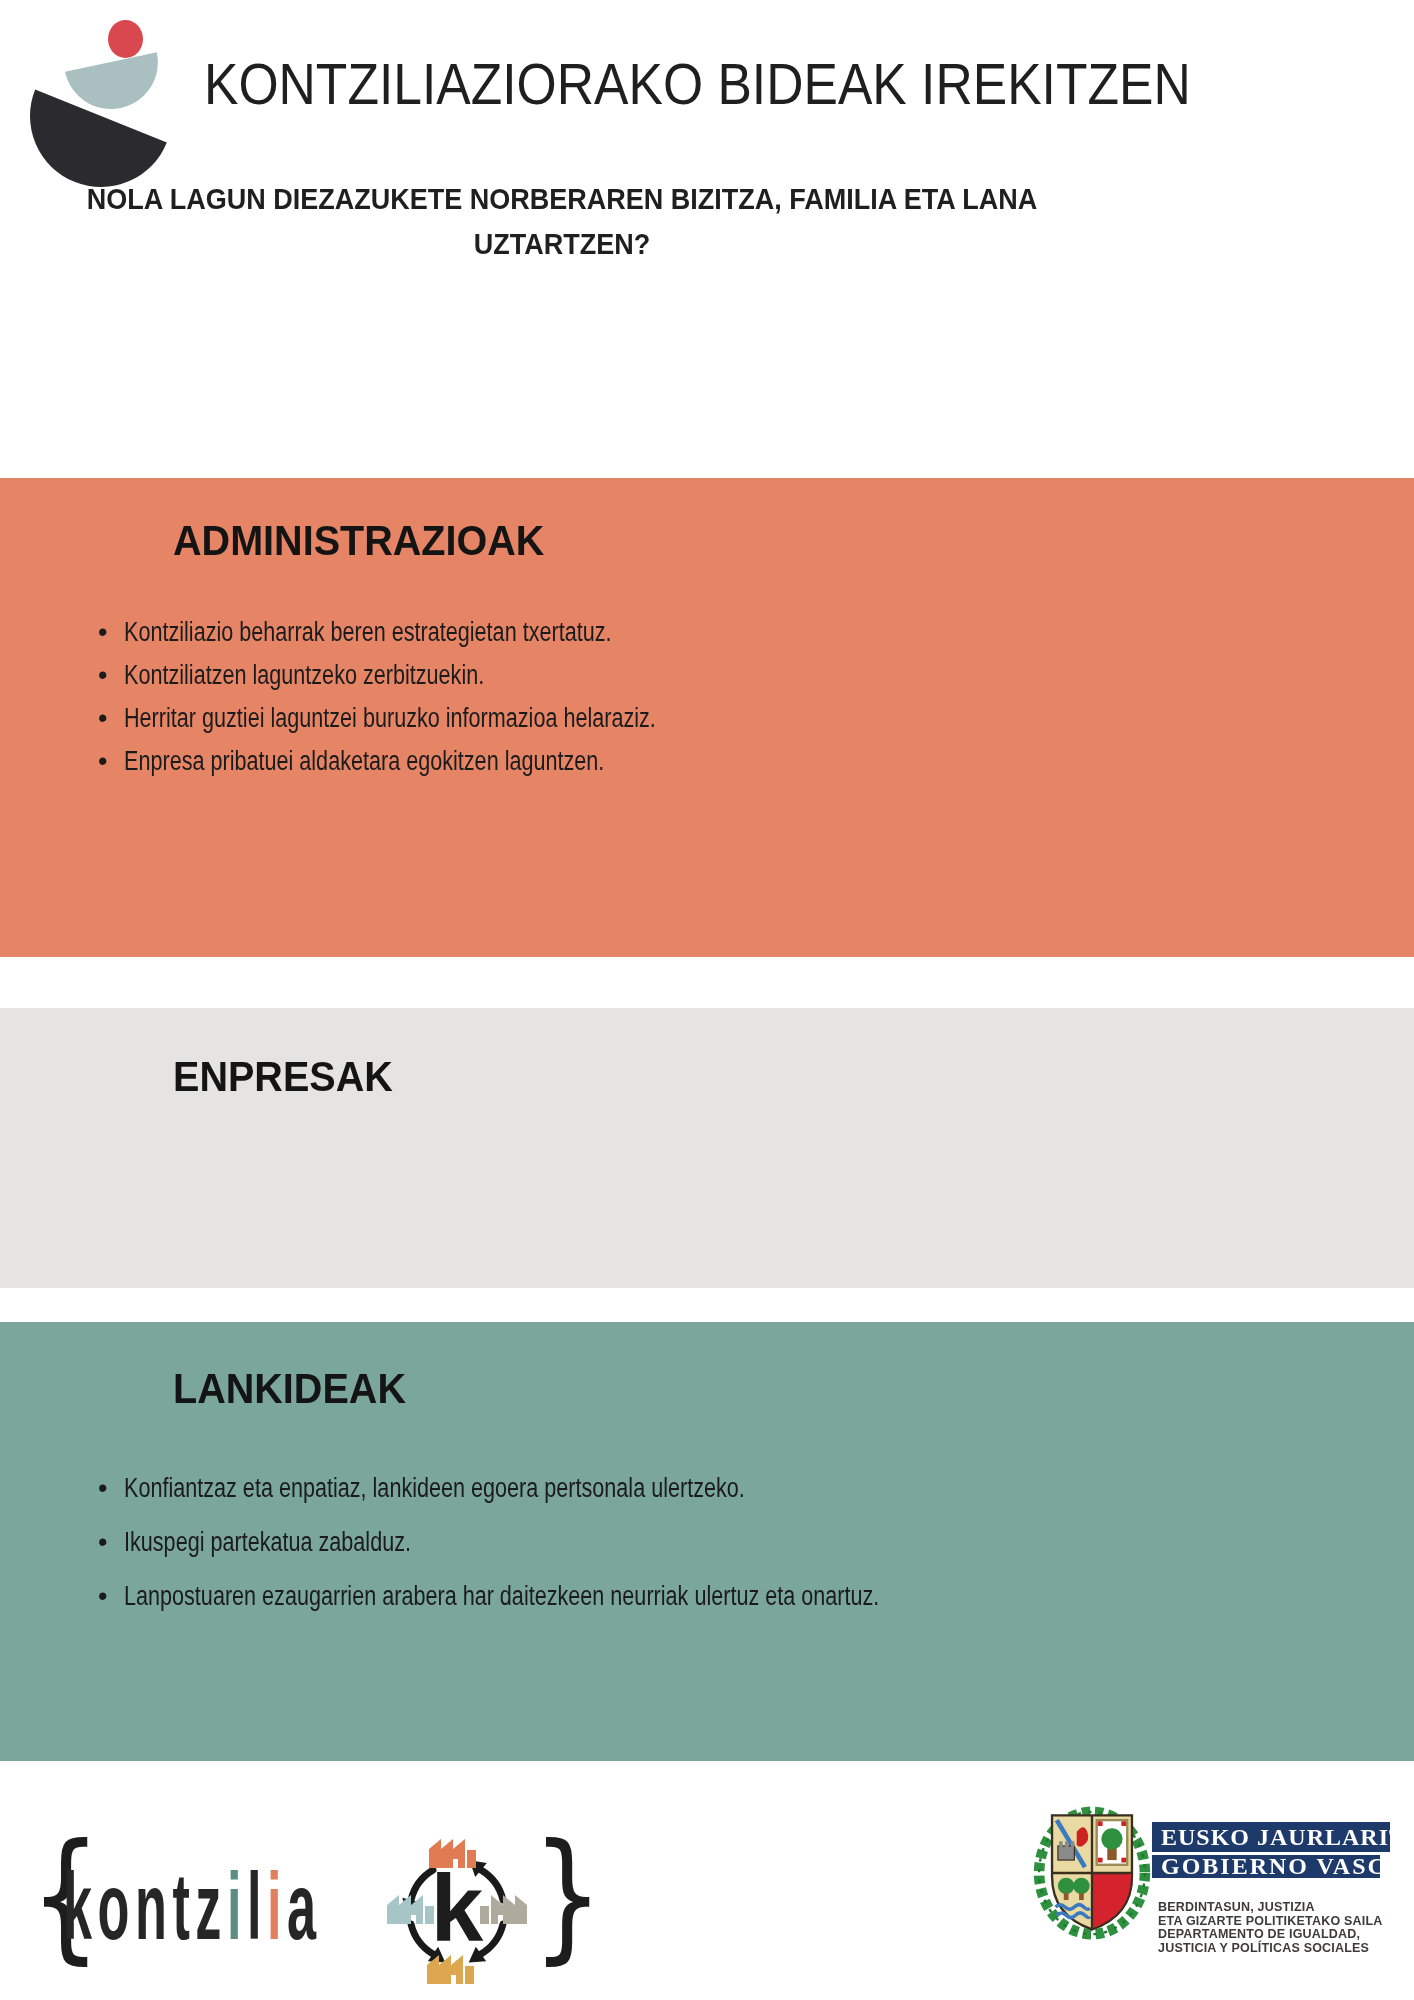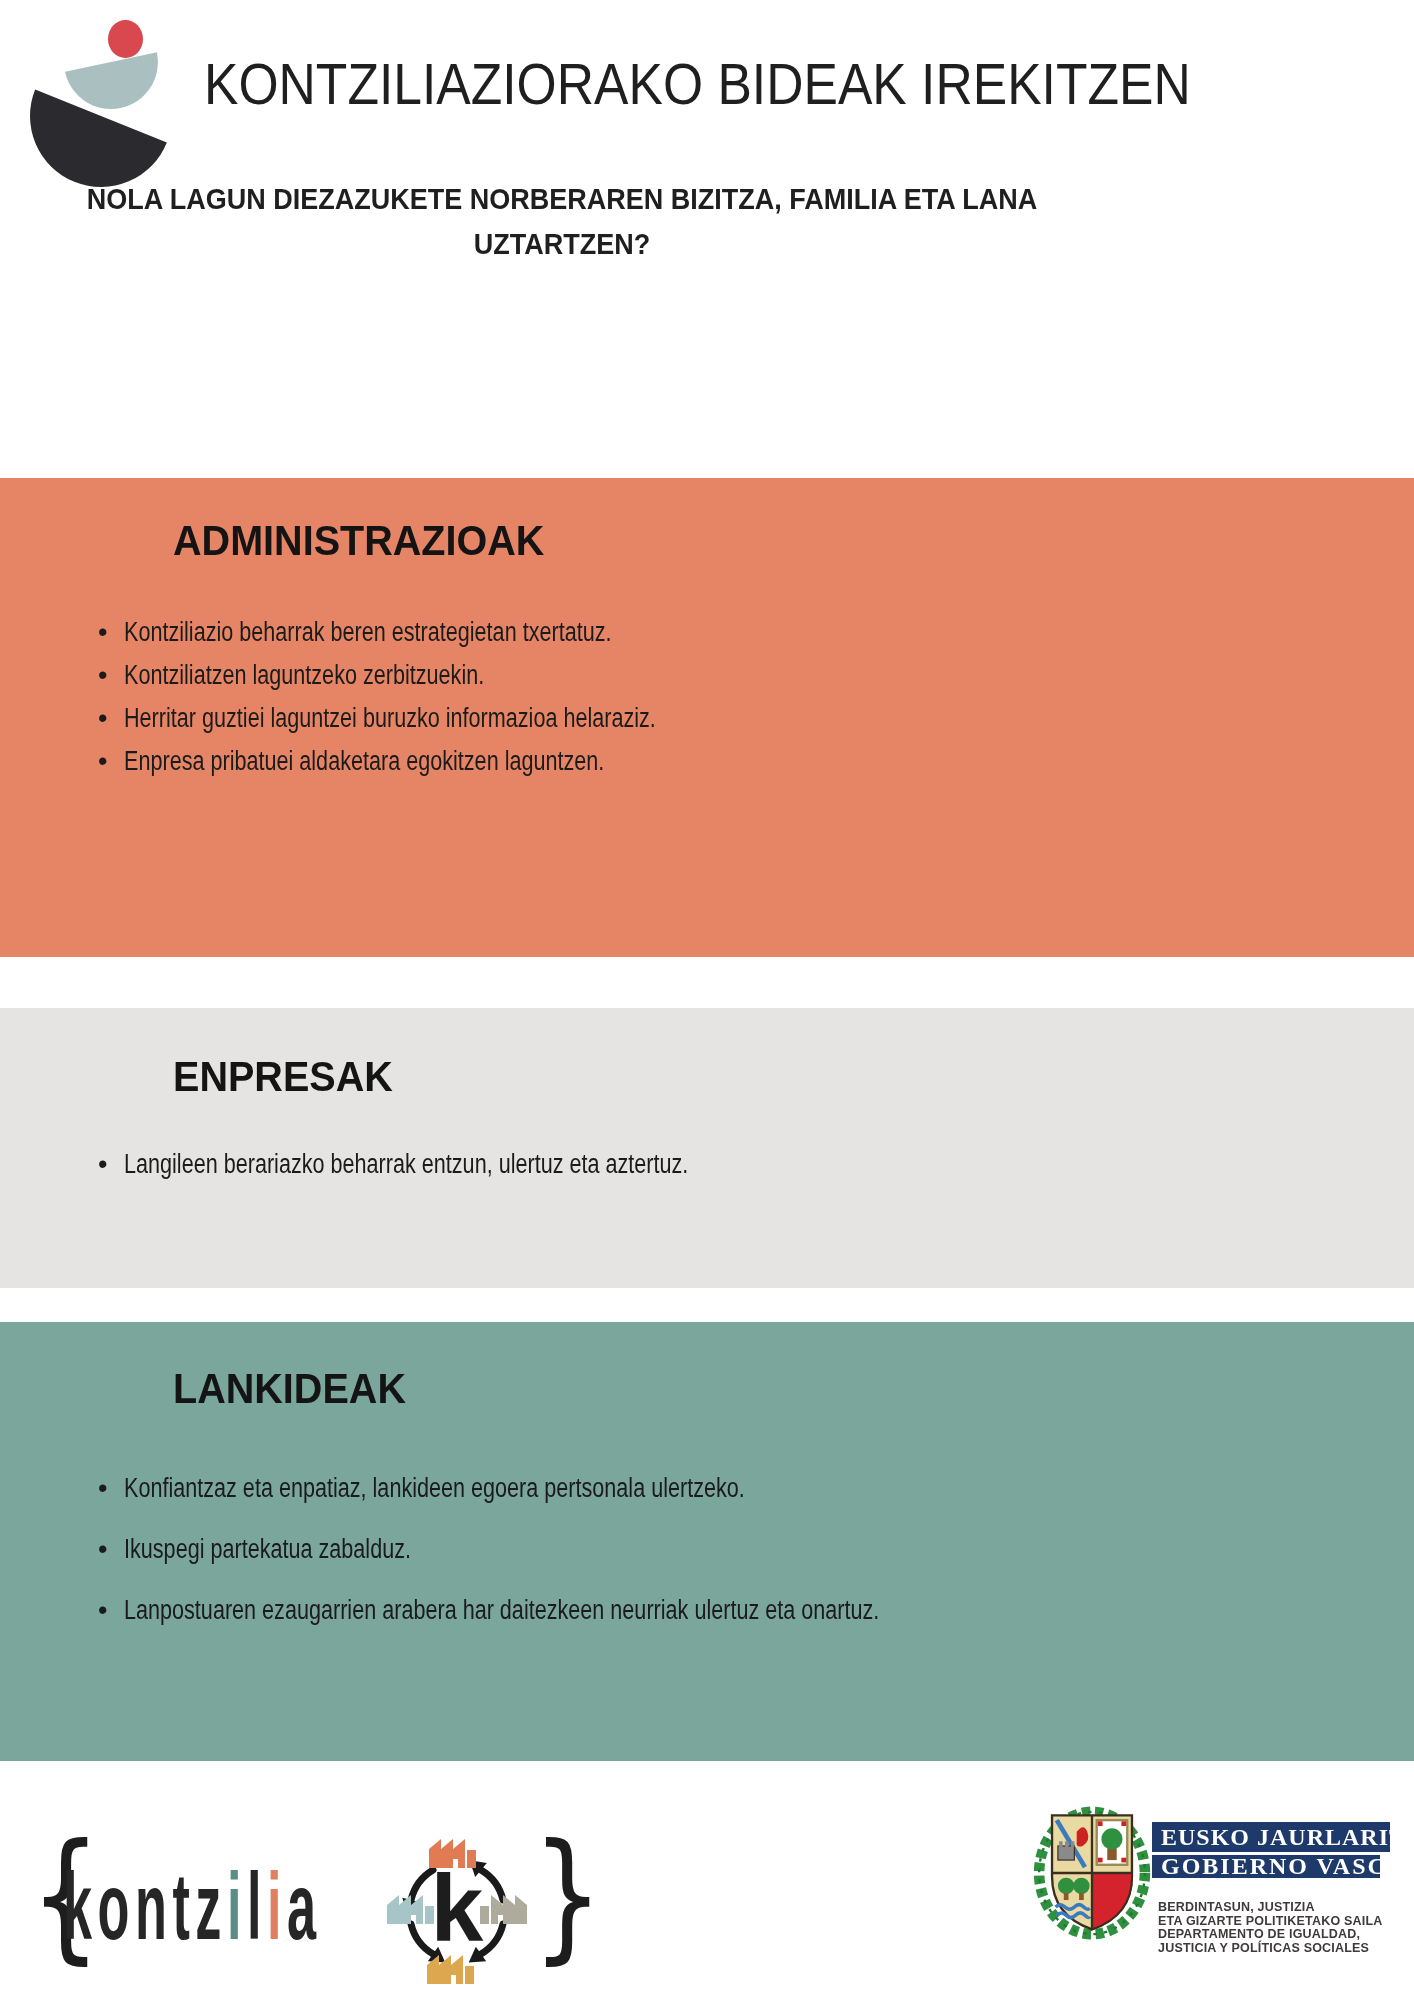--- a/index.html
+++ b/index.html
@@ -44,21 +44,21 @@
   #sec-2 .section-title { top:42px; }
 
   .bullets { list-style:none; margin:0; padding:0; position:absolute; left:98px; }
   #sec-0 .bullets { top:138px; }
   #sec-1 .bullets { top:140px; }
   #sec-2 .bullets { top:150px; }
 
   .bullets li { font-size:27px; line-height:33px; color:#1b1b1b; white-space:nowrap; }
   #sec-0 .bullets li + li { margin-top:10px; }
   #sec-1 .bullets li + li { margin-top:27px; }
-  #sec-2 .bullets li + li { margin-top:28px; }
+  #sec-2 .bullets li + li { margin-top:21px; }
 
   .dot { display:inline-block; width:26px; font-size:27px; color:#1b1b1b; vertical-align:top; }
   .btext { display:inline-block; transform:scaleX(0.8); transform-origin:0 50%; }
 
   
   .klogo { position:absolute; left:25px; top:1820px; width:570px; height:180px; }
   .brace { position:absolute; top:-4px; font-family:"DejaVu Sans", sans-serif; font-size:140px; line-height:160px;
            font-weight:400; color:#1d1d1d; transform:scaleX(0.8); }
   .brace-open  { left:-4px; }
   .brace-close { left:498px; }
@@ -100,21 +100,20 @@
     <li><span class="dot">•</span><span class="btext">Kontziliazio beharrak beren estrategietan txertatuz.</span></li>
     <li><span class="dot">•</span><span class="btext">Kontziliatzen laguntzeko zerbitzuekin.</span></li>
     <li><span class="dot">•</span><span class="btext">Herritar guztiei laguntzei buruzko informazioa helaraziz.</span></li>
     <li><span class="dot">•</span><span class="btext">Enpresa pribatuei aldaketara egokitzen laguntzen.</span></li>
   </ul>
 </section>
 
 <section class="section" id="sec-1" style="background-color: rgb(229, 228, 226); margin-top: 8px;">
   <h3 class="section-title">ENPRESAK</h3>
   <ul class="bullets">
-    <li><span class="dot">•</span><span class="btext">Langileen berariazko beharrak entzun, ulertuz eta aztertuz.</span></li>
   </ul>
 </section>
 
 <section class="section" id="sec-2" style="background-color: rgb(122, 166, 155);">
   <h3 class="section-title">LANKIDEAK</h3>
   <ul class="bullets">
     <li><span class="dot">•</span><span class="btext">Konfiantzaz eta enpatiaz, lankideen egoera pertsonala ulertzeko.</span></li>
     <li><span class="dot">•</span><span class="btext">Ikuspegi partekatua zabalduz.</span></li>
     <li><span class="dot">•</span><span class="btext">Lanpostuaren ezaugarrien arabera har daitezkeen neurriak ulertuz eta onartuz.</span></li>
   </ul>

